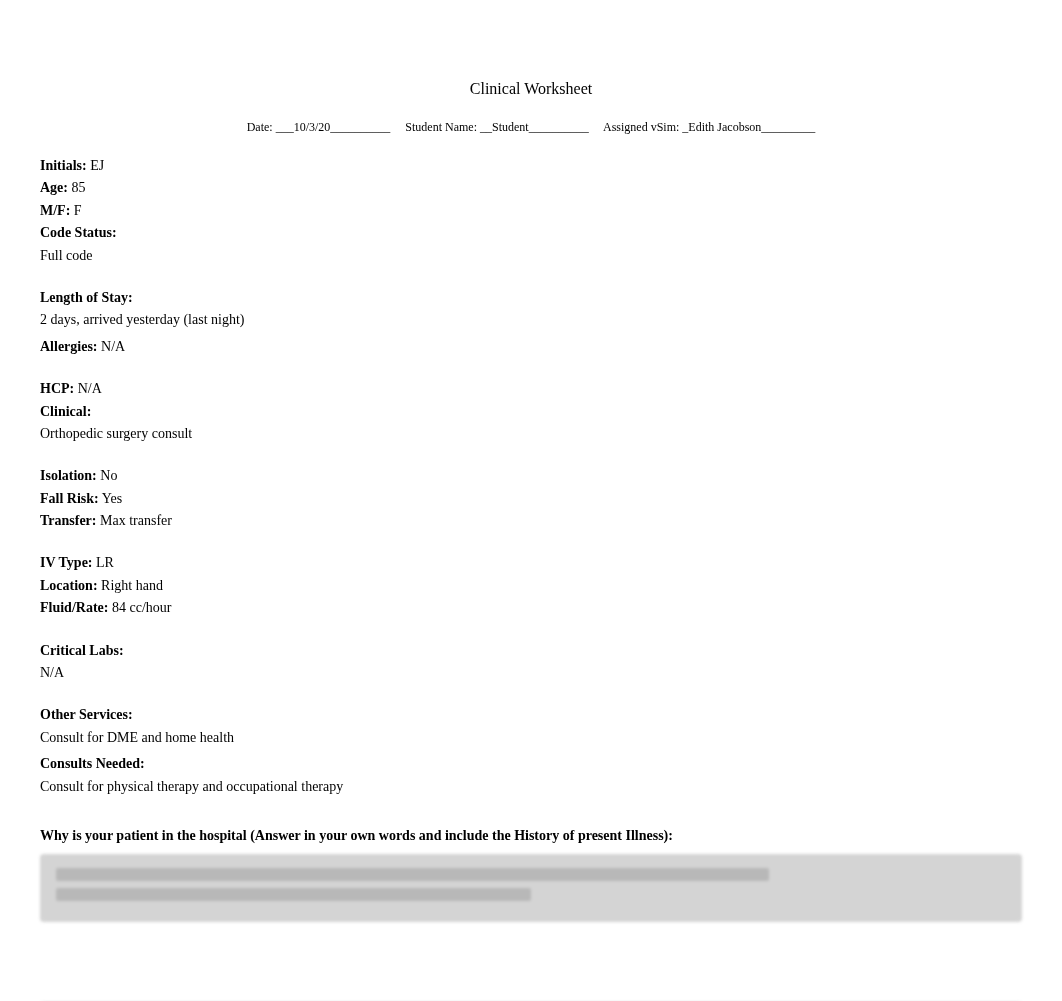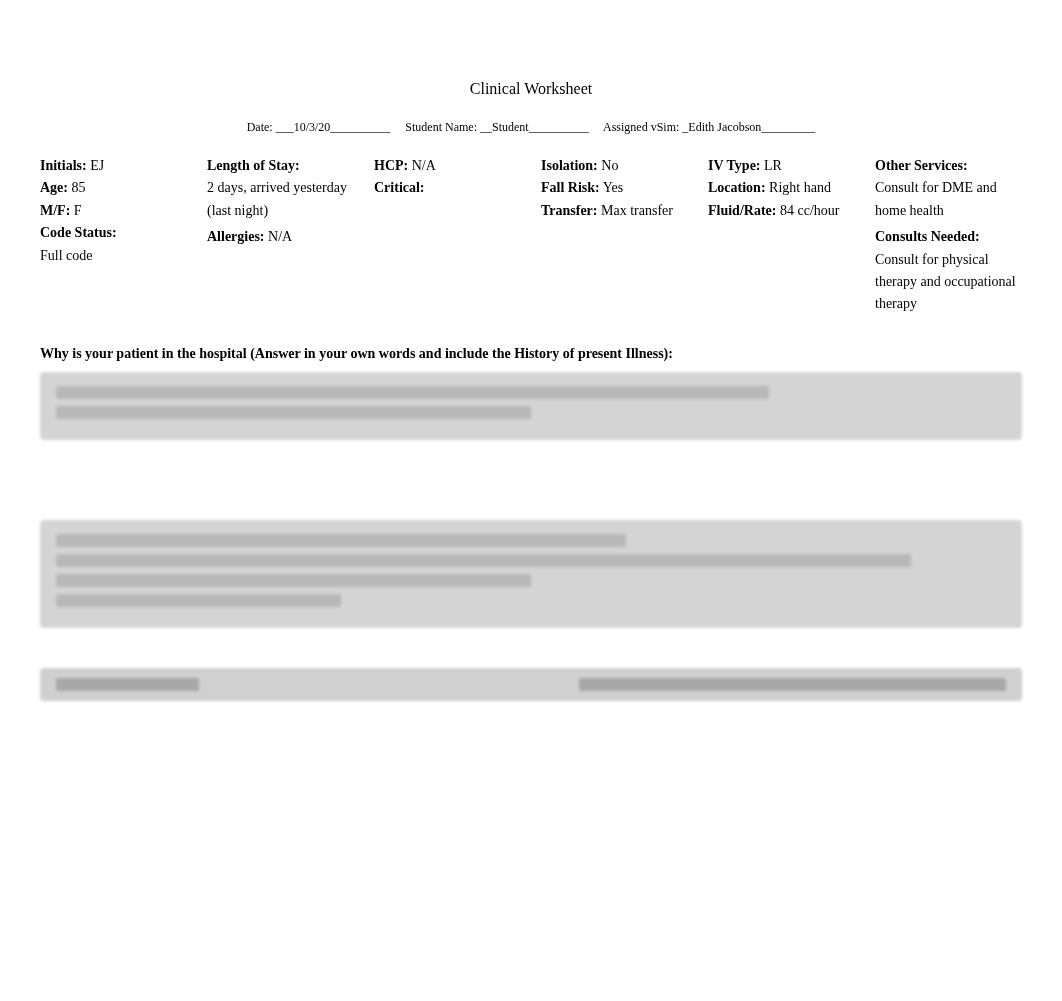--- a/index.html
+++ b/index.html
@@ -18,21 +18,21 @@
       margin-top: 60px;
       margin-bottom: 22px;
     }
     .date-line {
       text-align: center;
       font-size: 12px;
       margin-bottom: 20px;
     }
     .patient-info {
       display: flex;
-      flex-direction: row;
+      flex-direction: column;
       gap: 20px;
       margin-bottom: 20px;
       font-size: 14px;
       align-items: flex-start;
     }
     .info-col {
       flex: 1;
       line-height: 1.6;
     }
     .info-col .label {
@@ -132,22 +132,23 @@
       <span> </span><span>N/A</span>
     </div>
   </div>
 
   <div class="info-col">
     <div>
       <span class="label">HCP:</span>
       <span>  </span><span>N/A</span>
     </div>
     <div>
-      <span class="label">Critical:</span>
-    </div>
+      <span class="label">Clinical:</span>
+    </div>
+    <div>Orthopedic surgery consult</div>
   </div>
 
   <div class="info-col">
     <div>
       <span class="label">Isolation:</span>
       <span> </span><span>No</span>
     </div>
     <div>
       <span class="label">Fall Risk:</span>
       <span> </span><span>Yes</span>
@@ -166,20 +167,26 @@
     <div>
       <span class="label">Location:</span>
       <span> </span><span>Right hand</span>
     </div>
     <div>
       <span class="label">Fluid/Rate:</span>
       <span> </span><span>84 cc/hour</span>
     </div>
   </div>
 
+  <div class="info-col">
+    <div>
+      <span class="label">Critical Labs:</span>
+    </div>
+    <div>N/A</div>
+  </div>
 
   <div class="info-col">
     <div>
       <span class="label">Other Services:</span>
     </div>
     <div>Consult for DME and home health</div>
     <div style="margin-top:4px;">
       <span class="label">Consults Needed:</span>
     </div>
     <div>Consult for physical therapy and occupational therapy</div>

